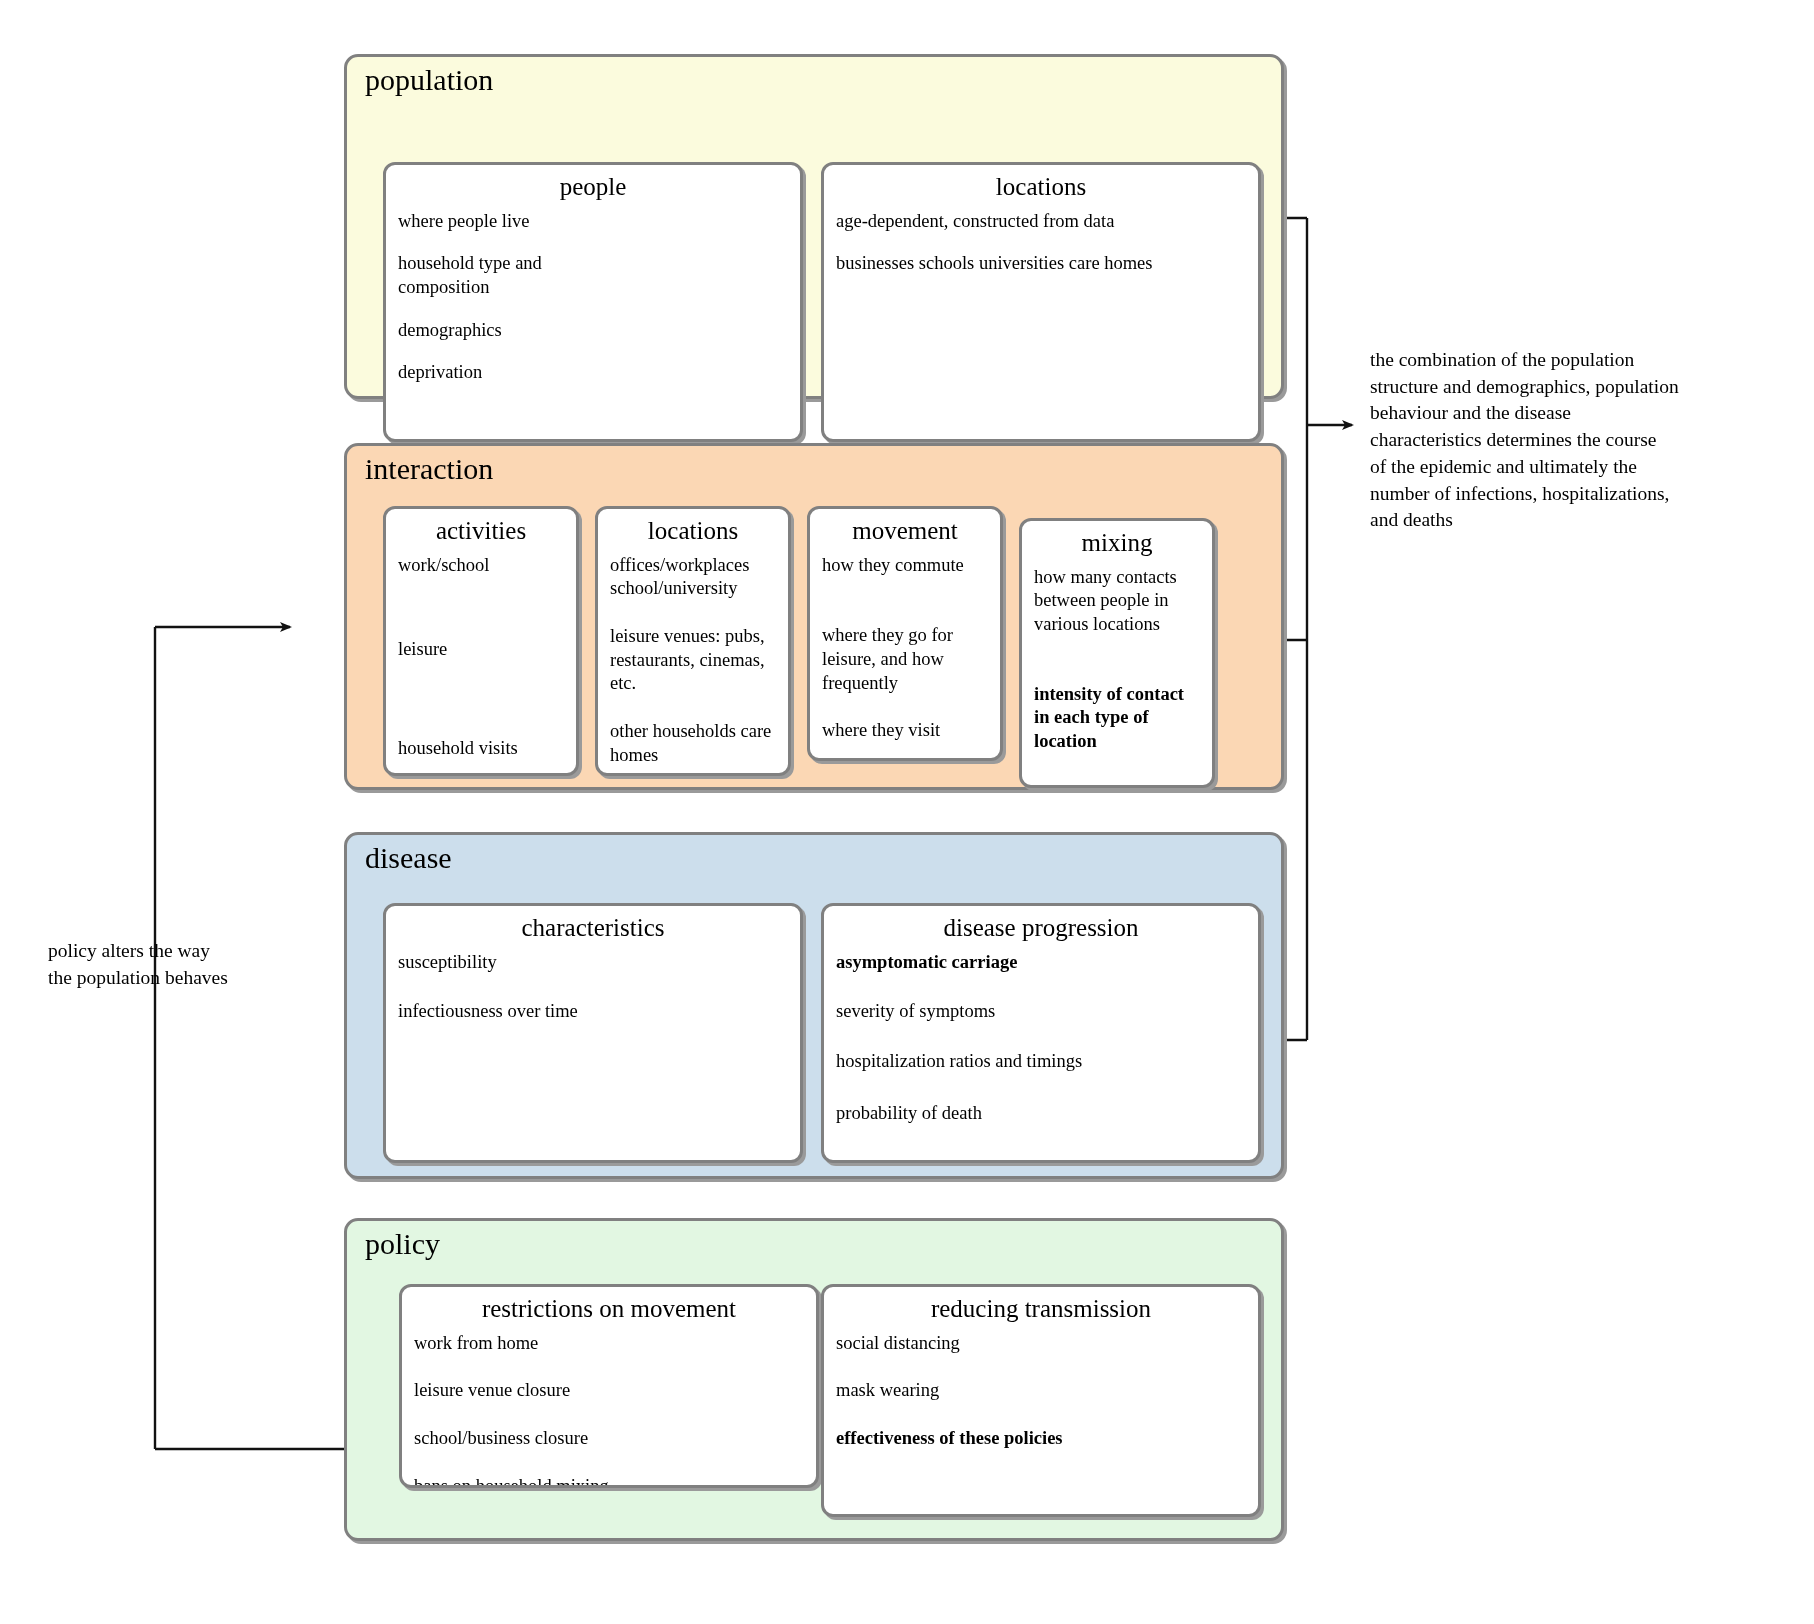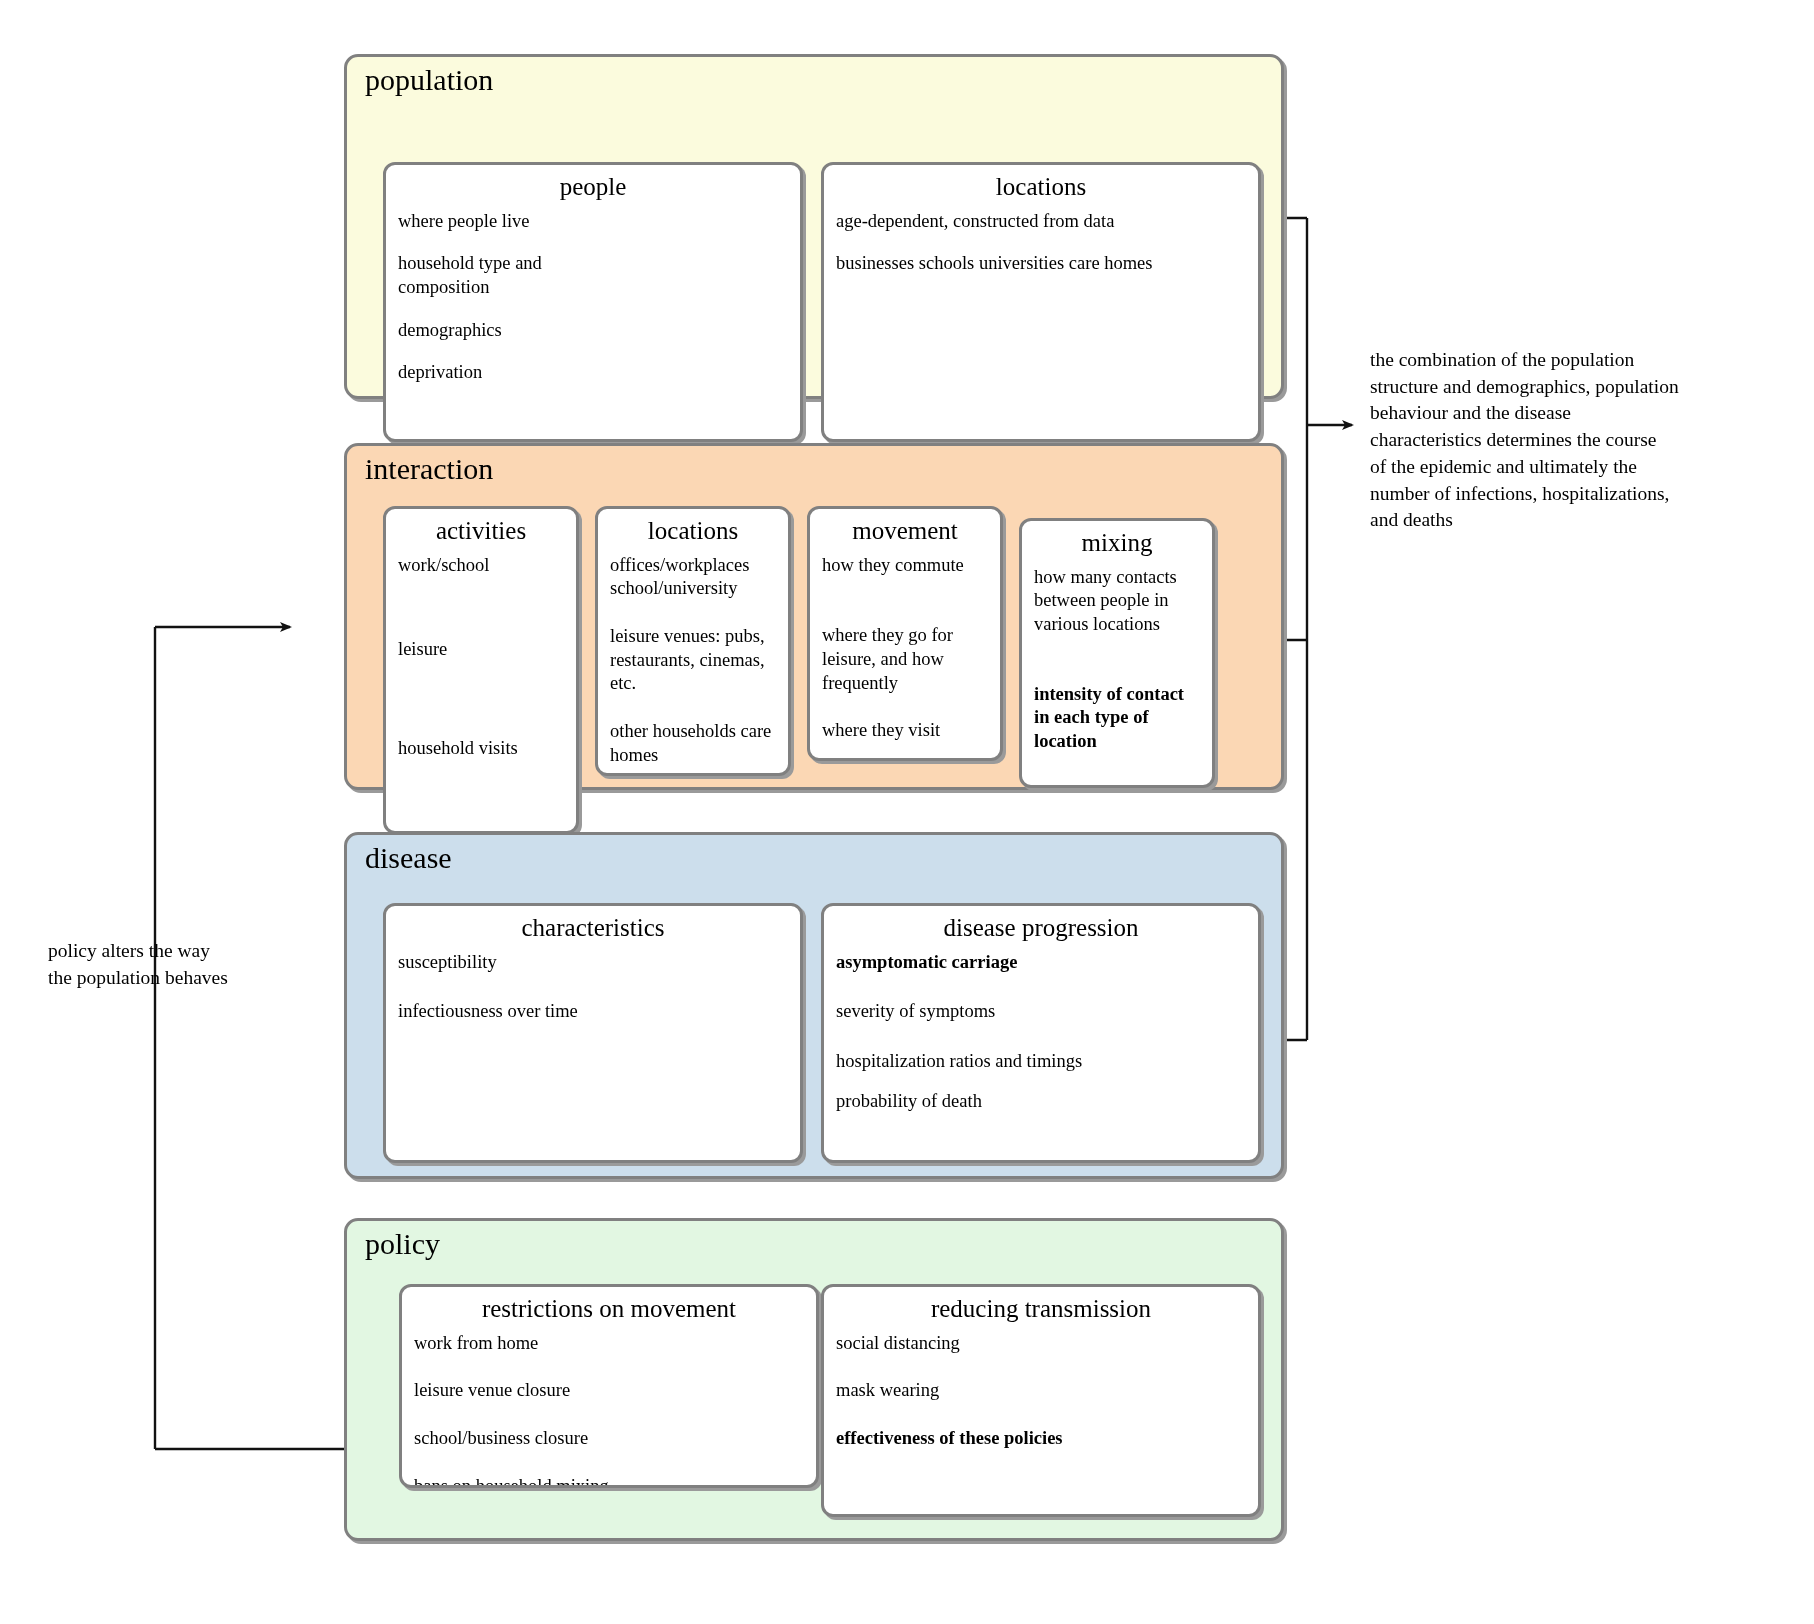--- a/index.html
+++ b/index.html
@@ -155,21 +155,21 @@
           <span class="line">universities</span>
           <span class="line">care homes</span>
         </div>
       </div>
     </div>
   </div>
 
   <div class="group g-interaction" style="left:344px; top:443px; width:940px; height:347px;">
     <div class="group-title">interaction</div>
 
-    <div class="subbox" style="left:36px; top:60px; width:196px; height:328px;">
+    <div class="subbox" style="left:36px; top:60px; width:196px; height:270px;">
       <span class="subbox-title">activities</span>
       <div class="subbox-body">
         <div class="item" style="margin-bottom:61px;">
           <span class="line">work/school</span>
         </div>
         <div class="item" style="margin-bottom:75px;">
           <span class="line">leisure</span>
         </div>
         <div class="item">
           <span class="line">household visits</span>
@@ -247,21 +247,21 @@
 
     <div class="subbox" style="left:474px; top:68px; width:440px; height:260px;">
       <span class="subbox-title">disease progression</span>
       <div class="subbox-body">
         <div class="item bold" style="font-weight:bold; margin-bottom:26px;">
           <span class="line">asymptomatic carriage</span>
         </div>
         <div class="item" style="margin-bottom:26px;">
           <span class="line">severity of symptoms</span>
         </div>
-        <div class="item" style="margin-bottom:16px;">
+        <div class="item" style="margin-bottom:28px;">
           <span class="line">hospitalization ratios and timings</span>
         </div>
         <div class="item">
           <span class="line">probability of death</span>
         </div>
       </div>
     </div>
   </div>
 
   <div class="group g-policy" style="left:344px; top:1218px; width:940px; height:323px;">

